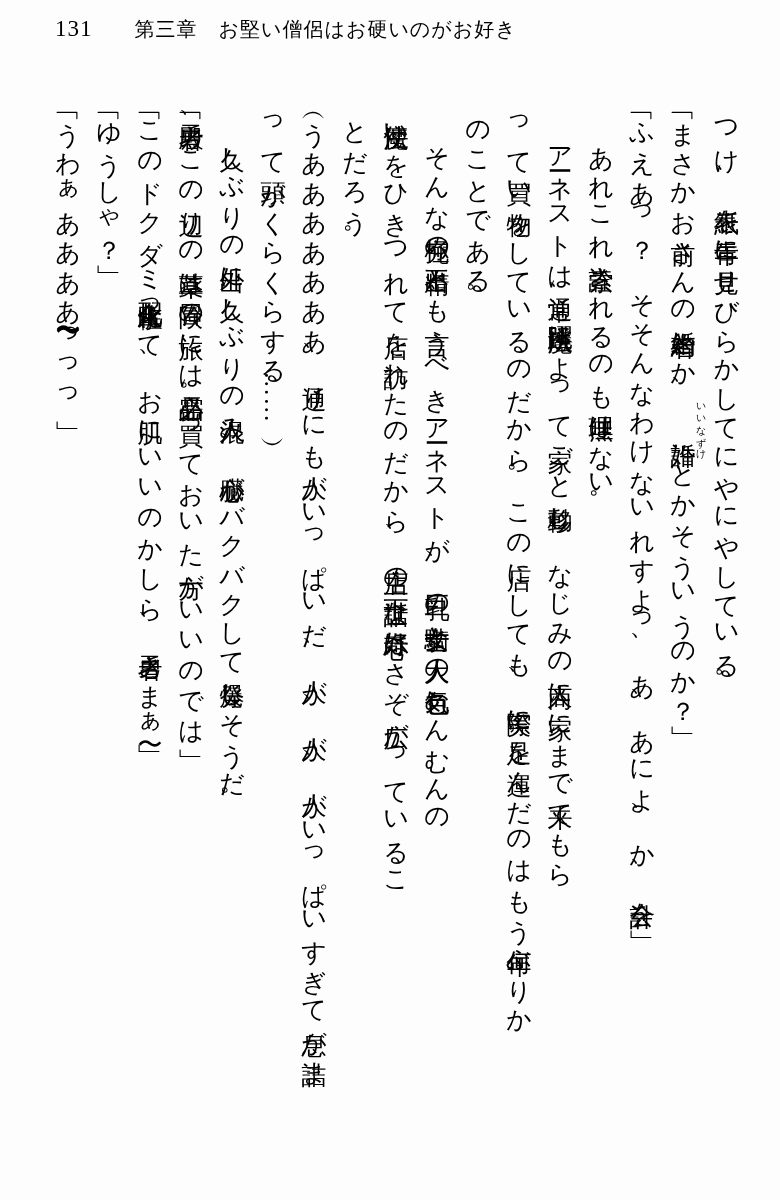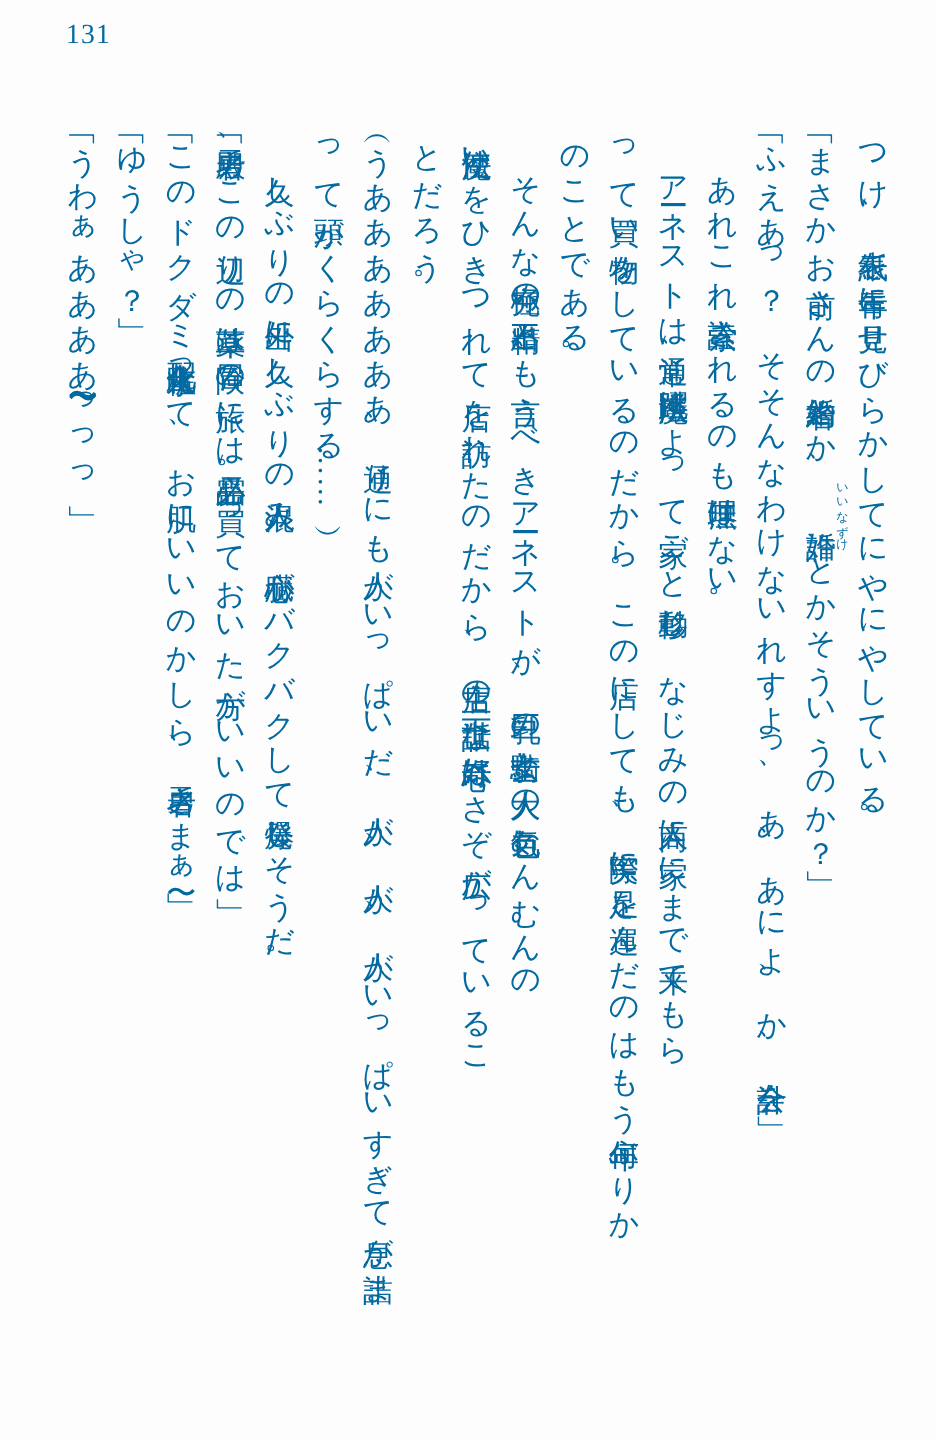--- a/index.html
+++ b/index.html
@@ -48,23 +48,24 @@
   }
   ruby { ruby-align: center; }
   rt {
     font-size: 10px;
     letter-spacing: 0;
   }
 </style>
 </head>
 <body>
 
-<div class="page" style="background: rgb(253, 253, 253); color: #0369a1;">
+<div class="page" style="background: rgb(253, 253, 253); color: #000000;">
   <div class="header">
     <span class="page-number">131</span>
+    <span class="chapter-title">第三章　お堅い僧侶はお硬いのがお好き</span>
   </div>
   <div class="text-body">
       <div class="column"><span>つけ、表紙を青年に見せびらかしてにやにやしている。</span></div>
       <div class="column"><span>「まさかお前さんの婚約者とか、</span><ruby>許婚<rt>いいなずけ</rt></ruby><span>とかそういうのか？」</span></div>
       <div class="column"><span>「ふえあっ？　そそんなわけないれすよっ、あ、あによ、か、会計を」</span></div>
       <div class="column indented"><span>あれこれ詮索されるのも無理はない。</span></div>
       <div class="column indented"><span>アーネストは通常、跳躍魔法によって家ごと移動し、なじみの商人に家にまで来てもら</span></div>
       <div class="column"><span>って買い物をしているのだから。この店にしても、実際に足を運んだのはもう何年ぶりか</span></div>
       <div class="column"><span>のことである。</span></div>
       <div class="column indented"><span>そんな究極の出不精とも言うべきアーネストが、巨乳の女騎士と大人の色気むんむんの</span></div>

